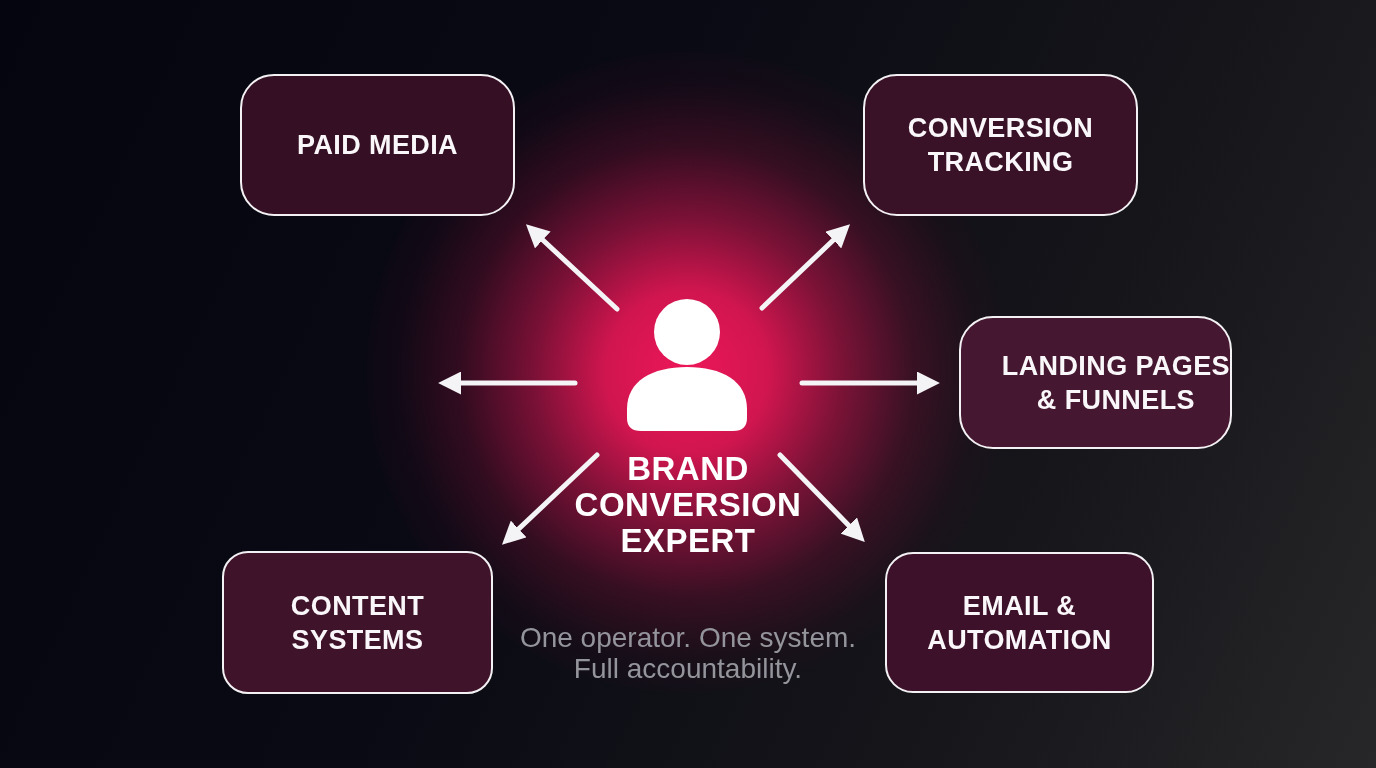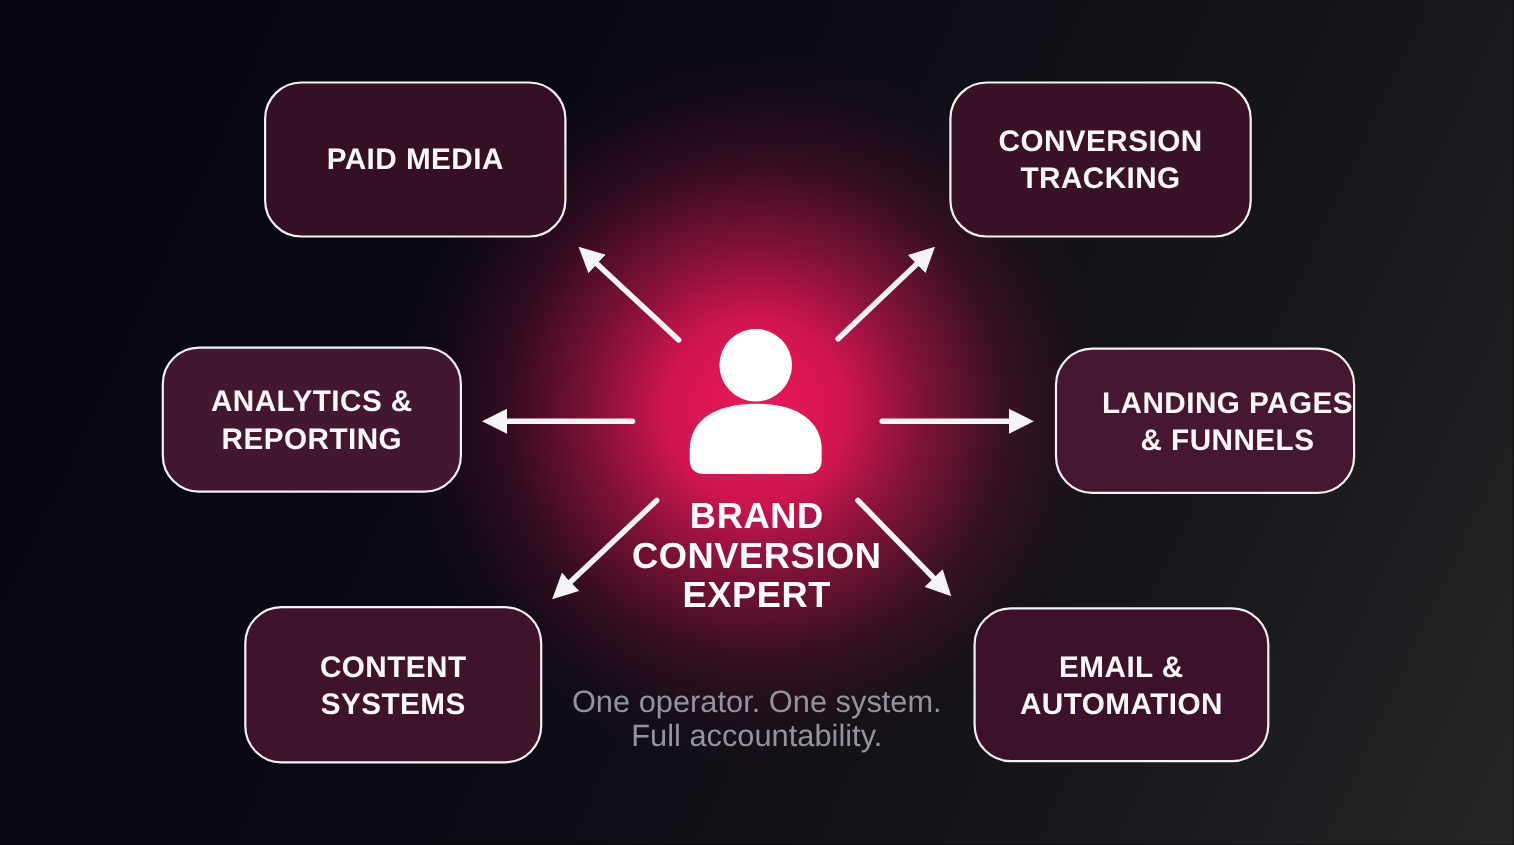--- a/index.html
+++ b/index.html
@@ -61,22 +61,22 @@
     font-size: 27px;
     font-weight: 700;
     letter-spacing: 0.4px;
     line-height: 34px;
     white-space: pre-line;
   }
   .node-paid-media           { left: 240px; top: 74px;  width: 275px; height: 142px; background: #351024; }
   .node-conversion-tracking  { left: 863px; top: 74px;  width: 275px; height: 142px; background: #3a1228; }
   .node-analytics-reporting  { left: 147px; top: 315px; width: 273px; height: 133px; background: #431730; }
   .node-landing-pages-funnels{ left: 959px; top: 316px; width: 273px; height: 133px; background: #461730; justify-content: flex-end; }
-  .node-content-systems      { left: 222px; top: 551px; width: 271px; height: 143px; background: #3f142a; }
-  .node-email-automation     { left: 885px; top: 552px; width: 269px; height: 141px; background: #3c1129; }
+  .node-content-systems      { left: 222px; top: 551px; width: 271px; height: 143px; background: #3f142a; border-radius: 26px; }
+  .node-email-automation     { left: 885px; top: 552px; width: 269px; height: 141px; background: #3c1129; border-radius: 28px; }
 
   
   .person {
     position: absolute;
     left: 625px;
     top: 299px;
     width: 125px;
     height: 134px;
   }
 
@@ -132,24 +132,20 @@
 
   <div class="node node-paid-media">
     <span>PAID MEDIA</span>
   </div>
 
   <div class="node node-conversion-tracking">
     <span>CONVERSION
 TRACKING</span>
   </div>
 
-  <div class="node node-analytics-reporting">
-    <span>ANALYTICS &amp;
-REPORTING</span>
-  </div>
 
   <div class="node node-landing-pages-funnels">
     <span>LANDING PAGES
 &amp; FUNNELS</span>
   </div>
 
   <div class="node node-content-systems">
     <span>CONTENT
 SYSTEMS</span>
   </div>

